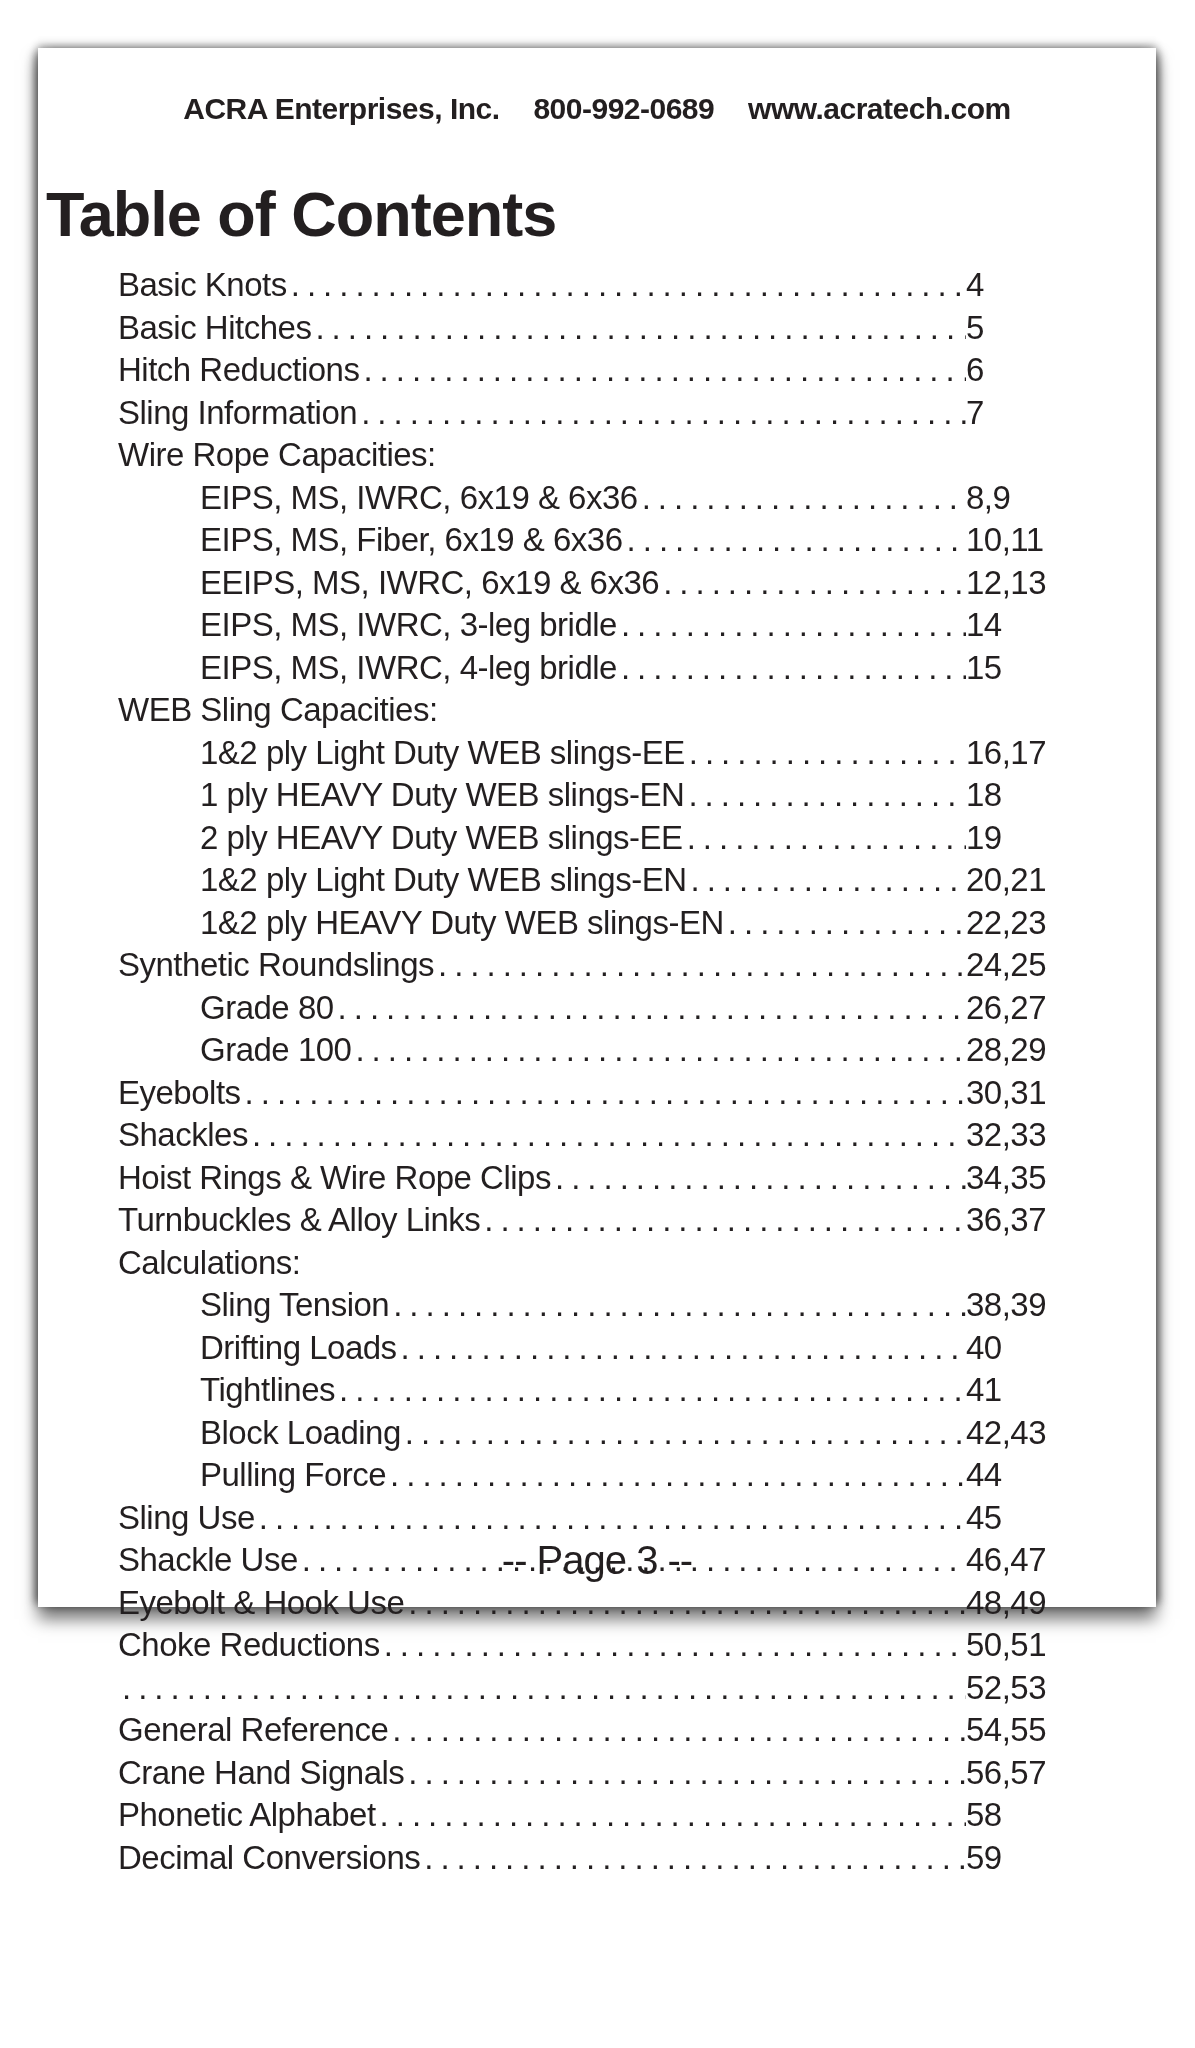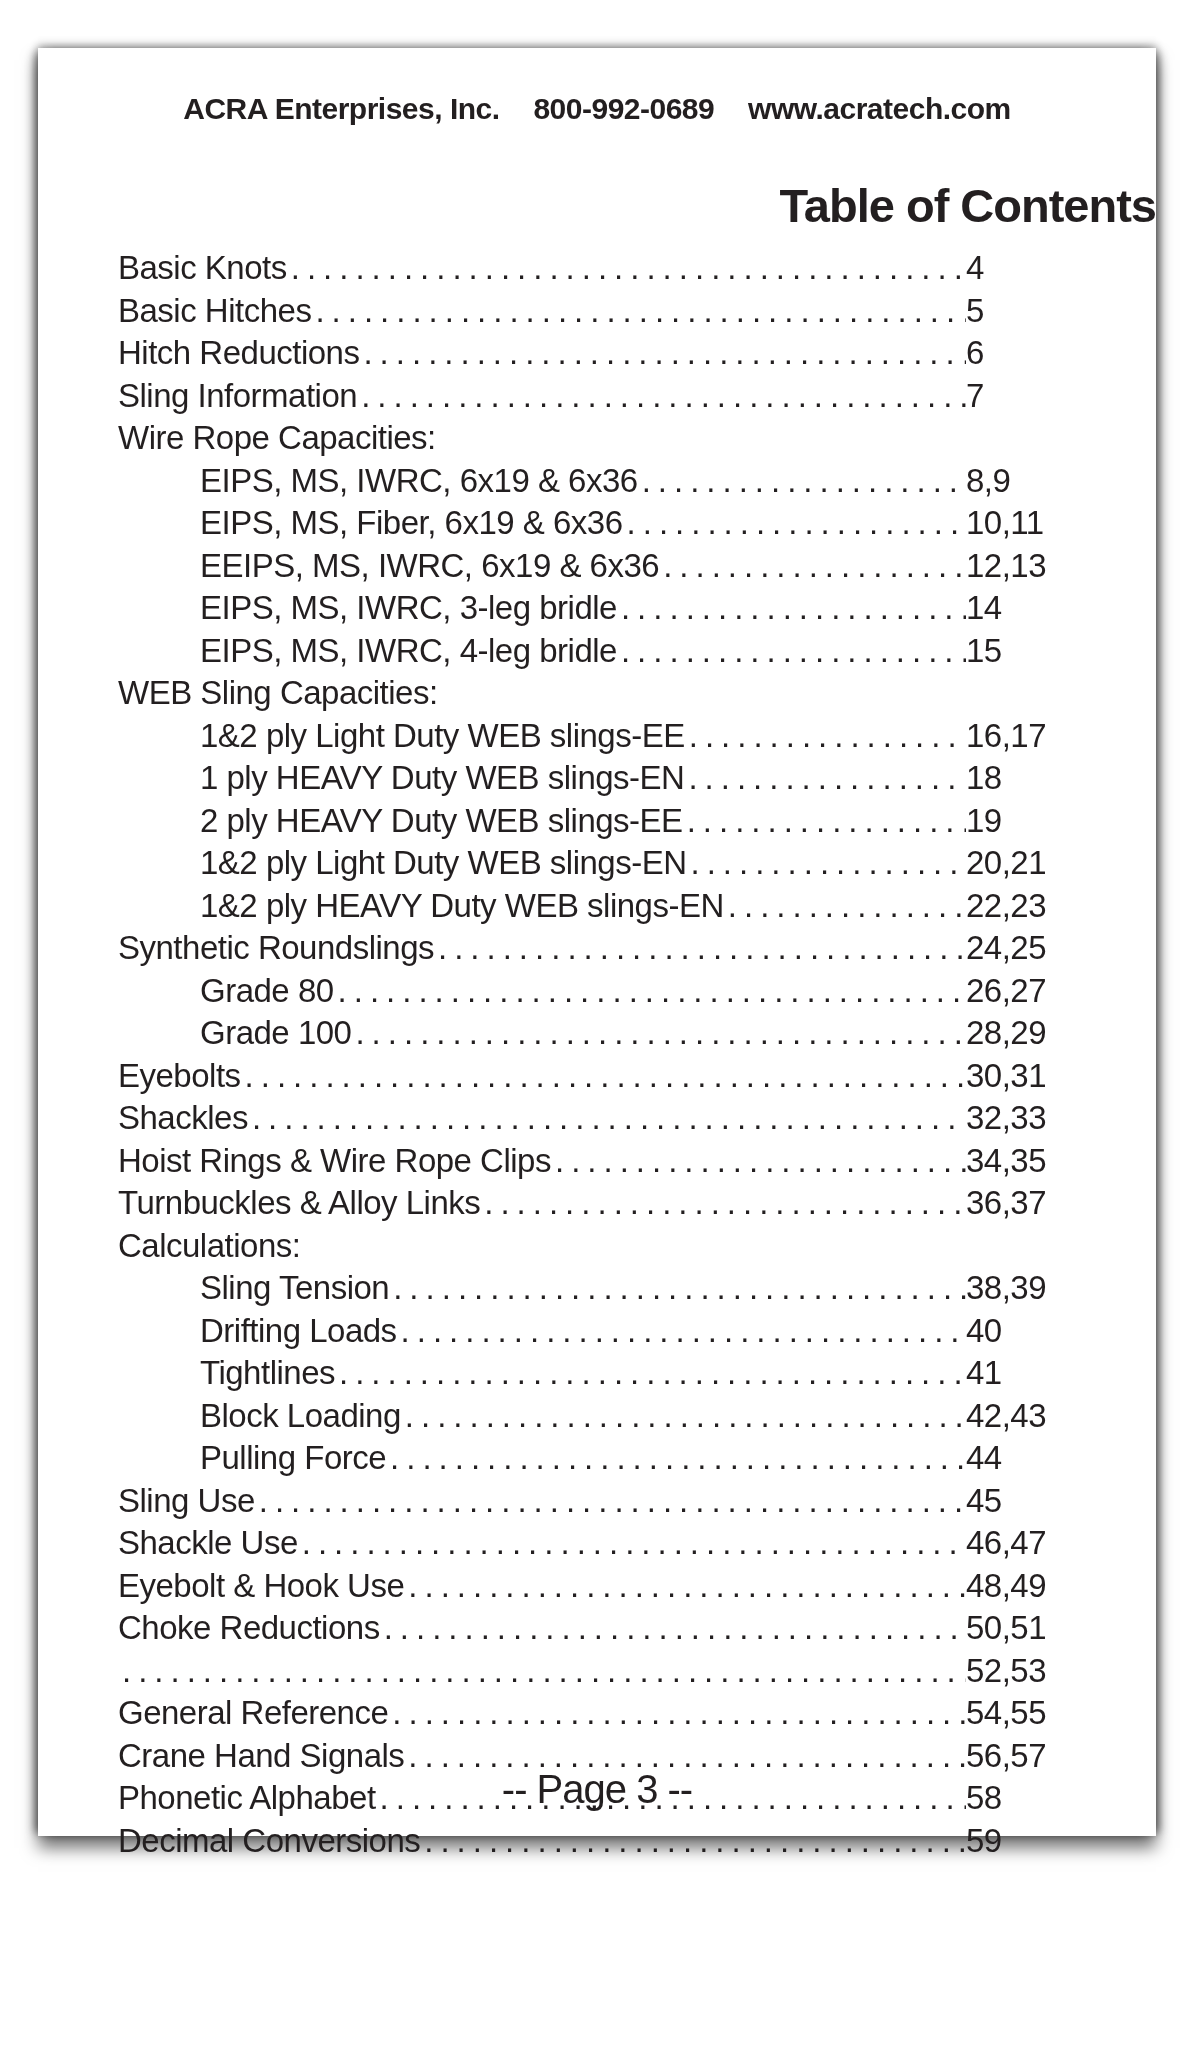--- a/index.html
+++ b/index.html
@@ -13,44 +13,44 @@
     background: #ffffff;
     font-family: "Liberation Sans", sans-serif;
     color: #231f20;
     overflow: hidden;
   }
   .page-card {
     position: absolute;
     left: 38px;
     top: 48px;
     width: 1118px;
-    height: 1788px;
+    height: 1559px;
     background: #ffffff;
     box-sizing: border-box;
     box-shadow:
       0 12px 16px 0 rgba(0,0,0,0.55),
       0 -3px 8px 0 rgba(0,0,0,0.30),
       7px 0 9px -4px rgba(0,0,0,0.45),
       -7px 0 9px -4px rgba(0,0,0,0.45);
   }
   .doc-header {
     margin-top: 44px;
     text-align: center;
     font-weight: bold;
     font-size: 30px;
     letter-spacing: -0.5px;
     white-space: nowrap;
   }
   .doc-header .seg { display: inline-block; }
   .doc-header .seg + .seg { margin-left: 26px; }
   .doc-title {
     margin: 52px 0 10px 8px;
-    text-align: right;
+    text-align: left;
     font-weight: bold;
-    font-size: 47px;
+    font-size: 63px;
     letter-spacing: -1px;
   }
   .toc {
     padding: 4px 40px 0 80px;
   }
   .toc-row {
     display: flex;
     align-items: center;
     height: 42.5px;
     font-size: 33px;

